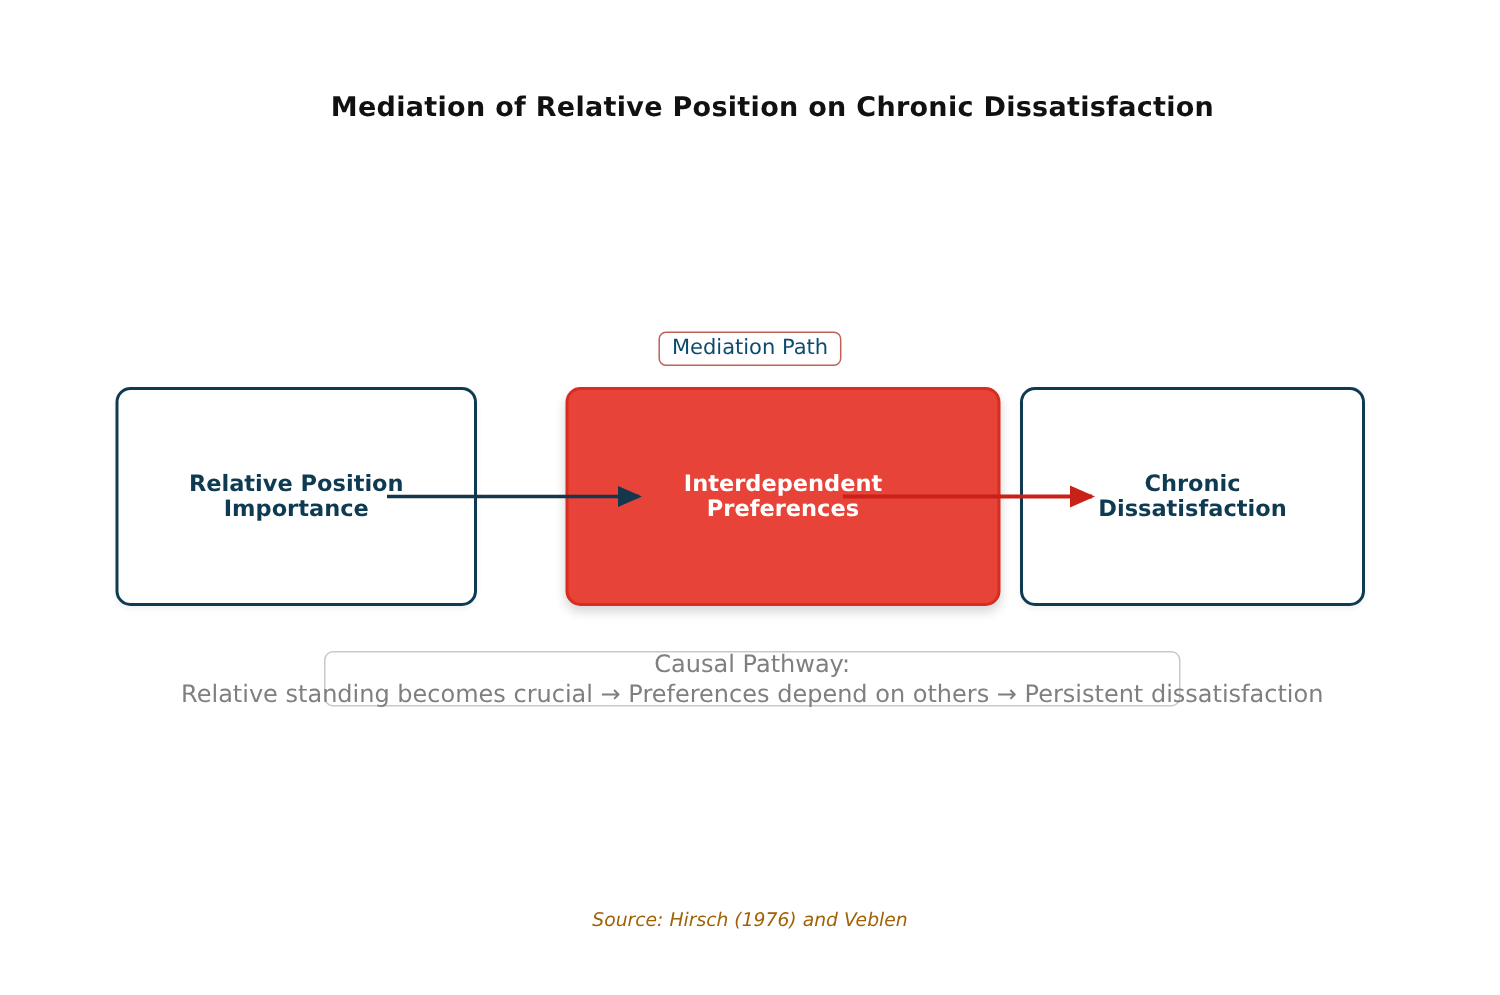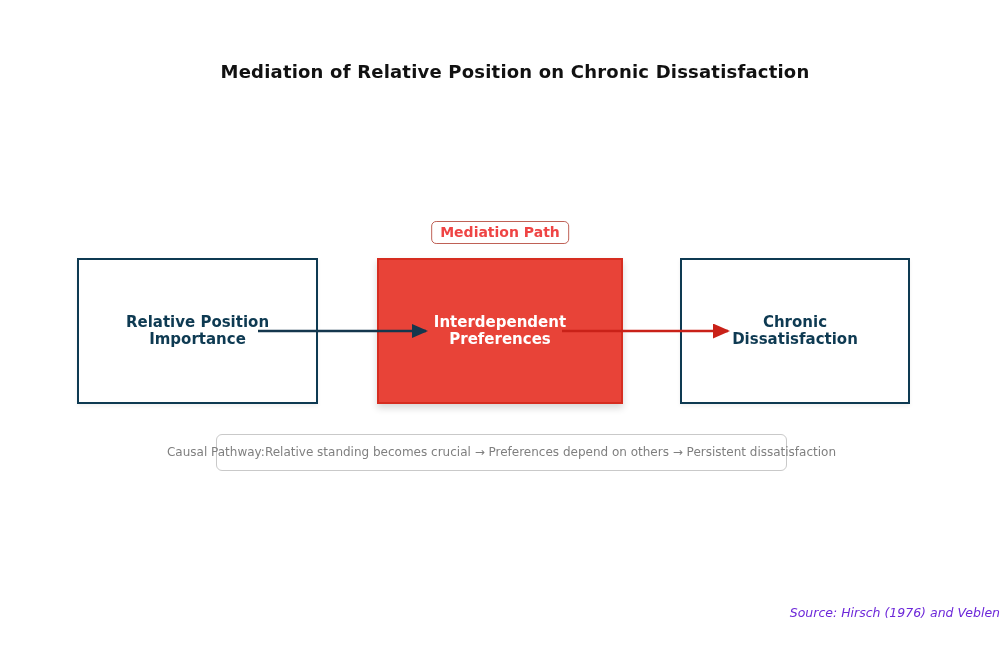--- a/index.html
+++ b/index.html
@@ -29,31 +29,31 @@
   .mediation-label {
     position: absolute;
     top: 221px;
     left: 50%;
     transform: translateX(-50%);
     background: #ffffff;
     border: 1.5px solid #bf6156;
     border-radius: 5px;
     padding: 2px 8px 3px 8px;
     font-size: 14px;
-    font-weight: bold;
-    color: #ef4444;
+    font-weight: normal;
+    color: #0c4a6e;
     white-space: nowrap;
     z-index: 3;
   }
 
   .node {
     position: absolute;
     top: 258px;
     height: 146px;
-    border-radius: 0;
+    border-radius: 10px;
     display: flex;
     align-items: center;
     justify-content: center;
     text-align: center;
     font-size: 15px;
     font-weight: bold;
     line-height: 1.15;
     z-index: 1;
   }
   .node-outline {
@@ -62,21 +62,21 @@
     color: #0e3a52;
     box-shadow: 0 2px 4px rgba(0,0,0,0.06);
   }
   .node-filled {
     background: #e84338;
     border: 2px solid #d62d20;
     color: #ffffff;
     box-shadow: 0 4px 7px rgba(0,0,0,0.16);
   }
   .node-left   { left: 77px;  width: 241px; }
-  .node-middle { left: 377px; width: 246px; }
+  .node-middle { left: 377px; width: 290px; }
   .node-right  { left: 680px; width: 230px; }
 
   .arrow-layer {
     position: absolute;
     top: 0; left: 0;
     width: 1000px;
     height: 663px;
     z-index: 5;
     pointer-events: none;
   }
@@ -84,39 +84,39 @@
   .causal-box {
     position: absolute;
     top: 434px;
     left: 216px;
     width: 571px;
     height: 37px;
     border: 1px solid #c9c9c9;
     border-radius: 6px;
     background: #ffffff;
     display: flex;
-    flex-direction: row;
+    flex-direction: column;
     align-items: center;
     justify-content: center;
     color: #7f7f7f;
-    font-size: 12px;
+    font-size: 16px;
     line-height: 1.22;
     white-space: nowrap;
     z-index: 2;
   }
 
   .source-note {
     position: absolute;
     top: 605px;
     left: 0;
     width: 1000px;
-    text-align: right;
+    text-align: center;
     font-size: 12.5px;
     font-style: italic;
-    color: #6d28d9;
+    color: #a16207;
   }
 </style>
 </head>
 <body>
 
 <div class="canvas">
 
   <div class="title">Mediation of Relative Position on Chronic Dissatisfaction</div>
 
   <div class="mediation-label">Mediation Path</div>

